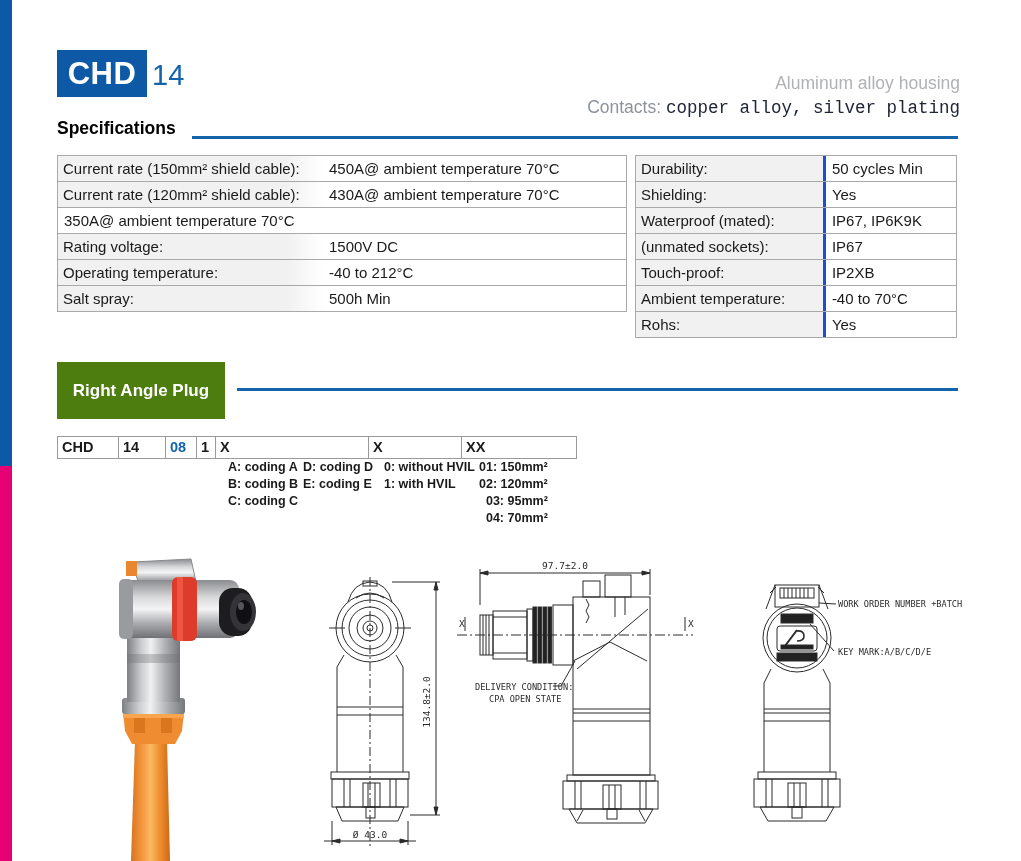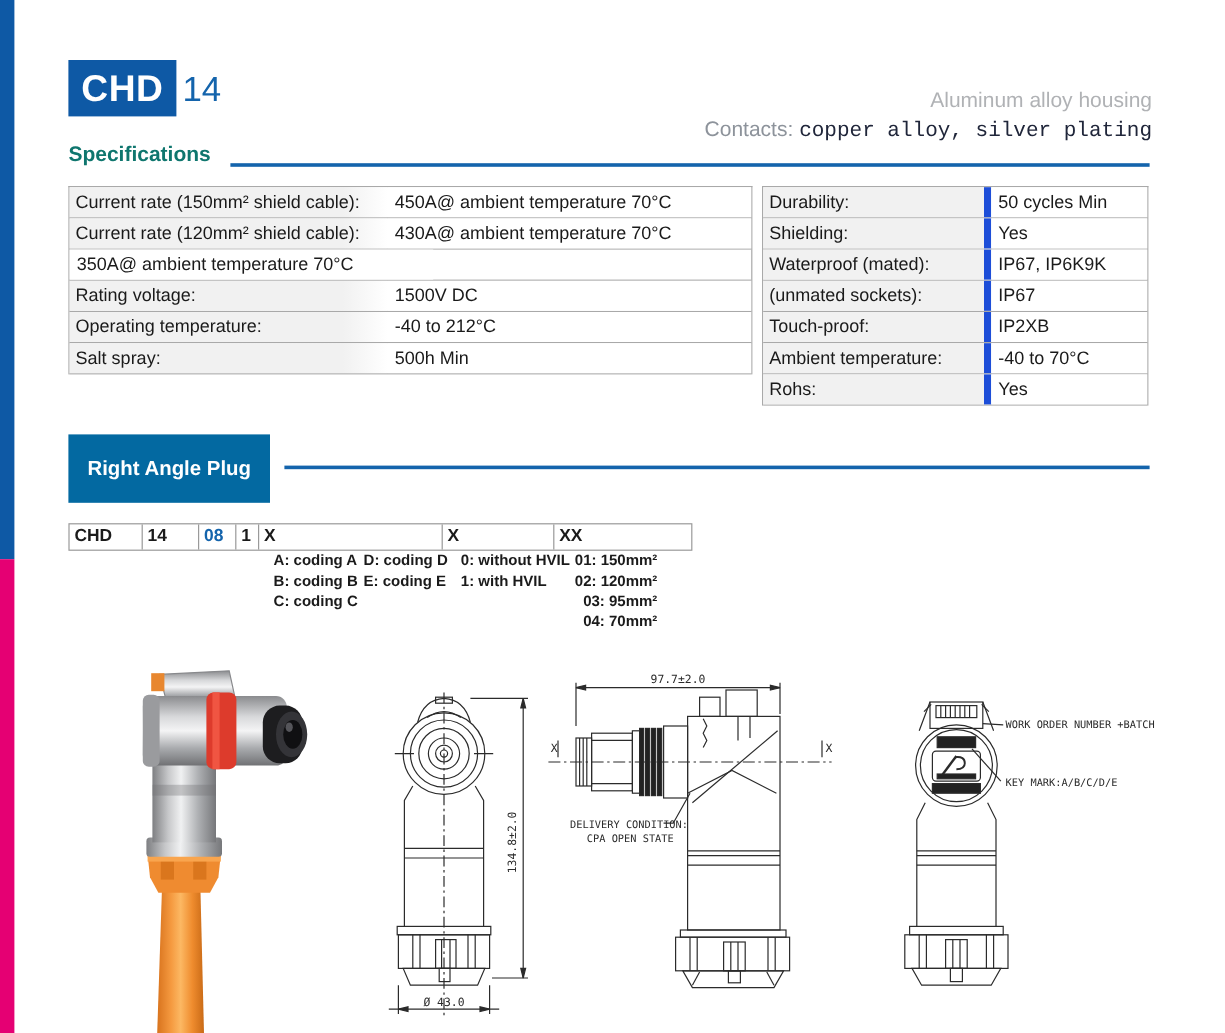--- a/index.html
+++ b/index.html
@@ -13,37 +13,37 @@
 
   
   .chd-box{left:57px;top:50px;width:90px;height:47px;background:#0e59a5;color:#fff;
            font-size:31px;font-weight:600;display:flex;align-items:center;justify-content:center;letter-spacing:.5px;}
   .chd-size{left:152px;top:59px;font-size:29px;color:#1464ac;}
   .hdr-right{right:61px;top:71px;text-align:right;line-height:24px;font-size:17.5px;}
   .hdr-line1{color:#b0b2b5;}
   .hdr-line2 .pre{color:#8d939b;}
   .hdr-line2 .val{color:#20263a;font-family:Liberation Mono, monospace;}
 
-  .sec-title{left:57px;top:118px;font-size:17.5px;font-weight:600;color:#0f766e;}
+  .sec-title{left:57px;top:118px;font-size:17.5px;font-weight:600;color:#000000;}
   .rule{background:#1464ac;}
   .rule-spec{left:192px;top:136px;width:766px;height:3px;}
-  .rap-box{left:57px;top:362px;width:168px;height:57px;background:#0369a1;color:#fff;
+  .rap-box{left:57px;top:362px;width:168px;height:57px;background:#4d7c0f;color:#fff;
            font-size:17px;font-weight:600;display:flex;align-items:center;justify-content:center;}
   .rule-rap{left:237px;top:388px;width:721px;height:3px;}
 
   
   .spec{border:1px solid #a9a9a9;border-bottom:none;font-size:15px;}
   .spec .row{display:flex;height:25px;line-height:25px;border-bottom:1px solid #a9a9a9;}
   .spec .lbl{padding-left:5px;box-sizing:border-box;white-space:nowrap;overflow:hidden;}
   .spec .val{padding-left:6px;box-sizing:border-box;white-space:nowrap;overflow:hidden;background:#fff;}
   .spec-left{left:57px;top:155px;width:568px;}
   .spec-left .lbl{width:265px;background:linear-gradient(to right,#f1f1f1 86%,#ffffff 100%);}
   .spec-left .val{width:303px;}
   .spec-right{left:635px;top:155px;width:320px;}
-  .spec-right .lbl{width:197px;background:#f1f1f1;border-right:6px solid #1d4ed8;}
+  .spec-right .lbl{width:197px;background:#f1f1f1;border-right:3px solid #1d4ed8;}
   .spec-right .val{width:135px;}
 
   
   .part{left:57px;top:436px;height:21px;display:flex;border:1px solid #9a9a9a;font-size:14.5px;font-weight:600;}
   .part .cell{border-right:1px solid #9a9a9a;box-sizing:border-box;padding-left:4px;line-height:20px;white-space:nowrap;}
   .part .cell:last-child{border-right:none;}
   .part .c0{width:61px;} .part .c1{width:47px;} .part .c2{width:31px;color:#1464ac;}
   .part .c3{width:19px;} .part .c4{width:153px;} .part .c5{width:93px;} .part .c6{width:114px;}
 
   .code-col{top:459px;font-size:12.5px;line-height:17px;white-space:nowrap;font-weight:600;}

